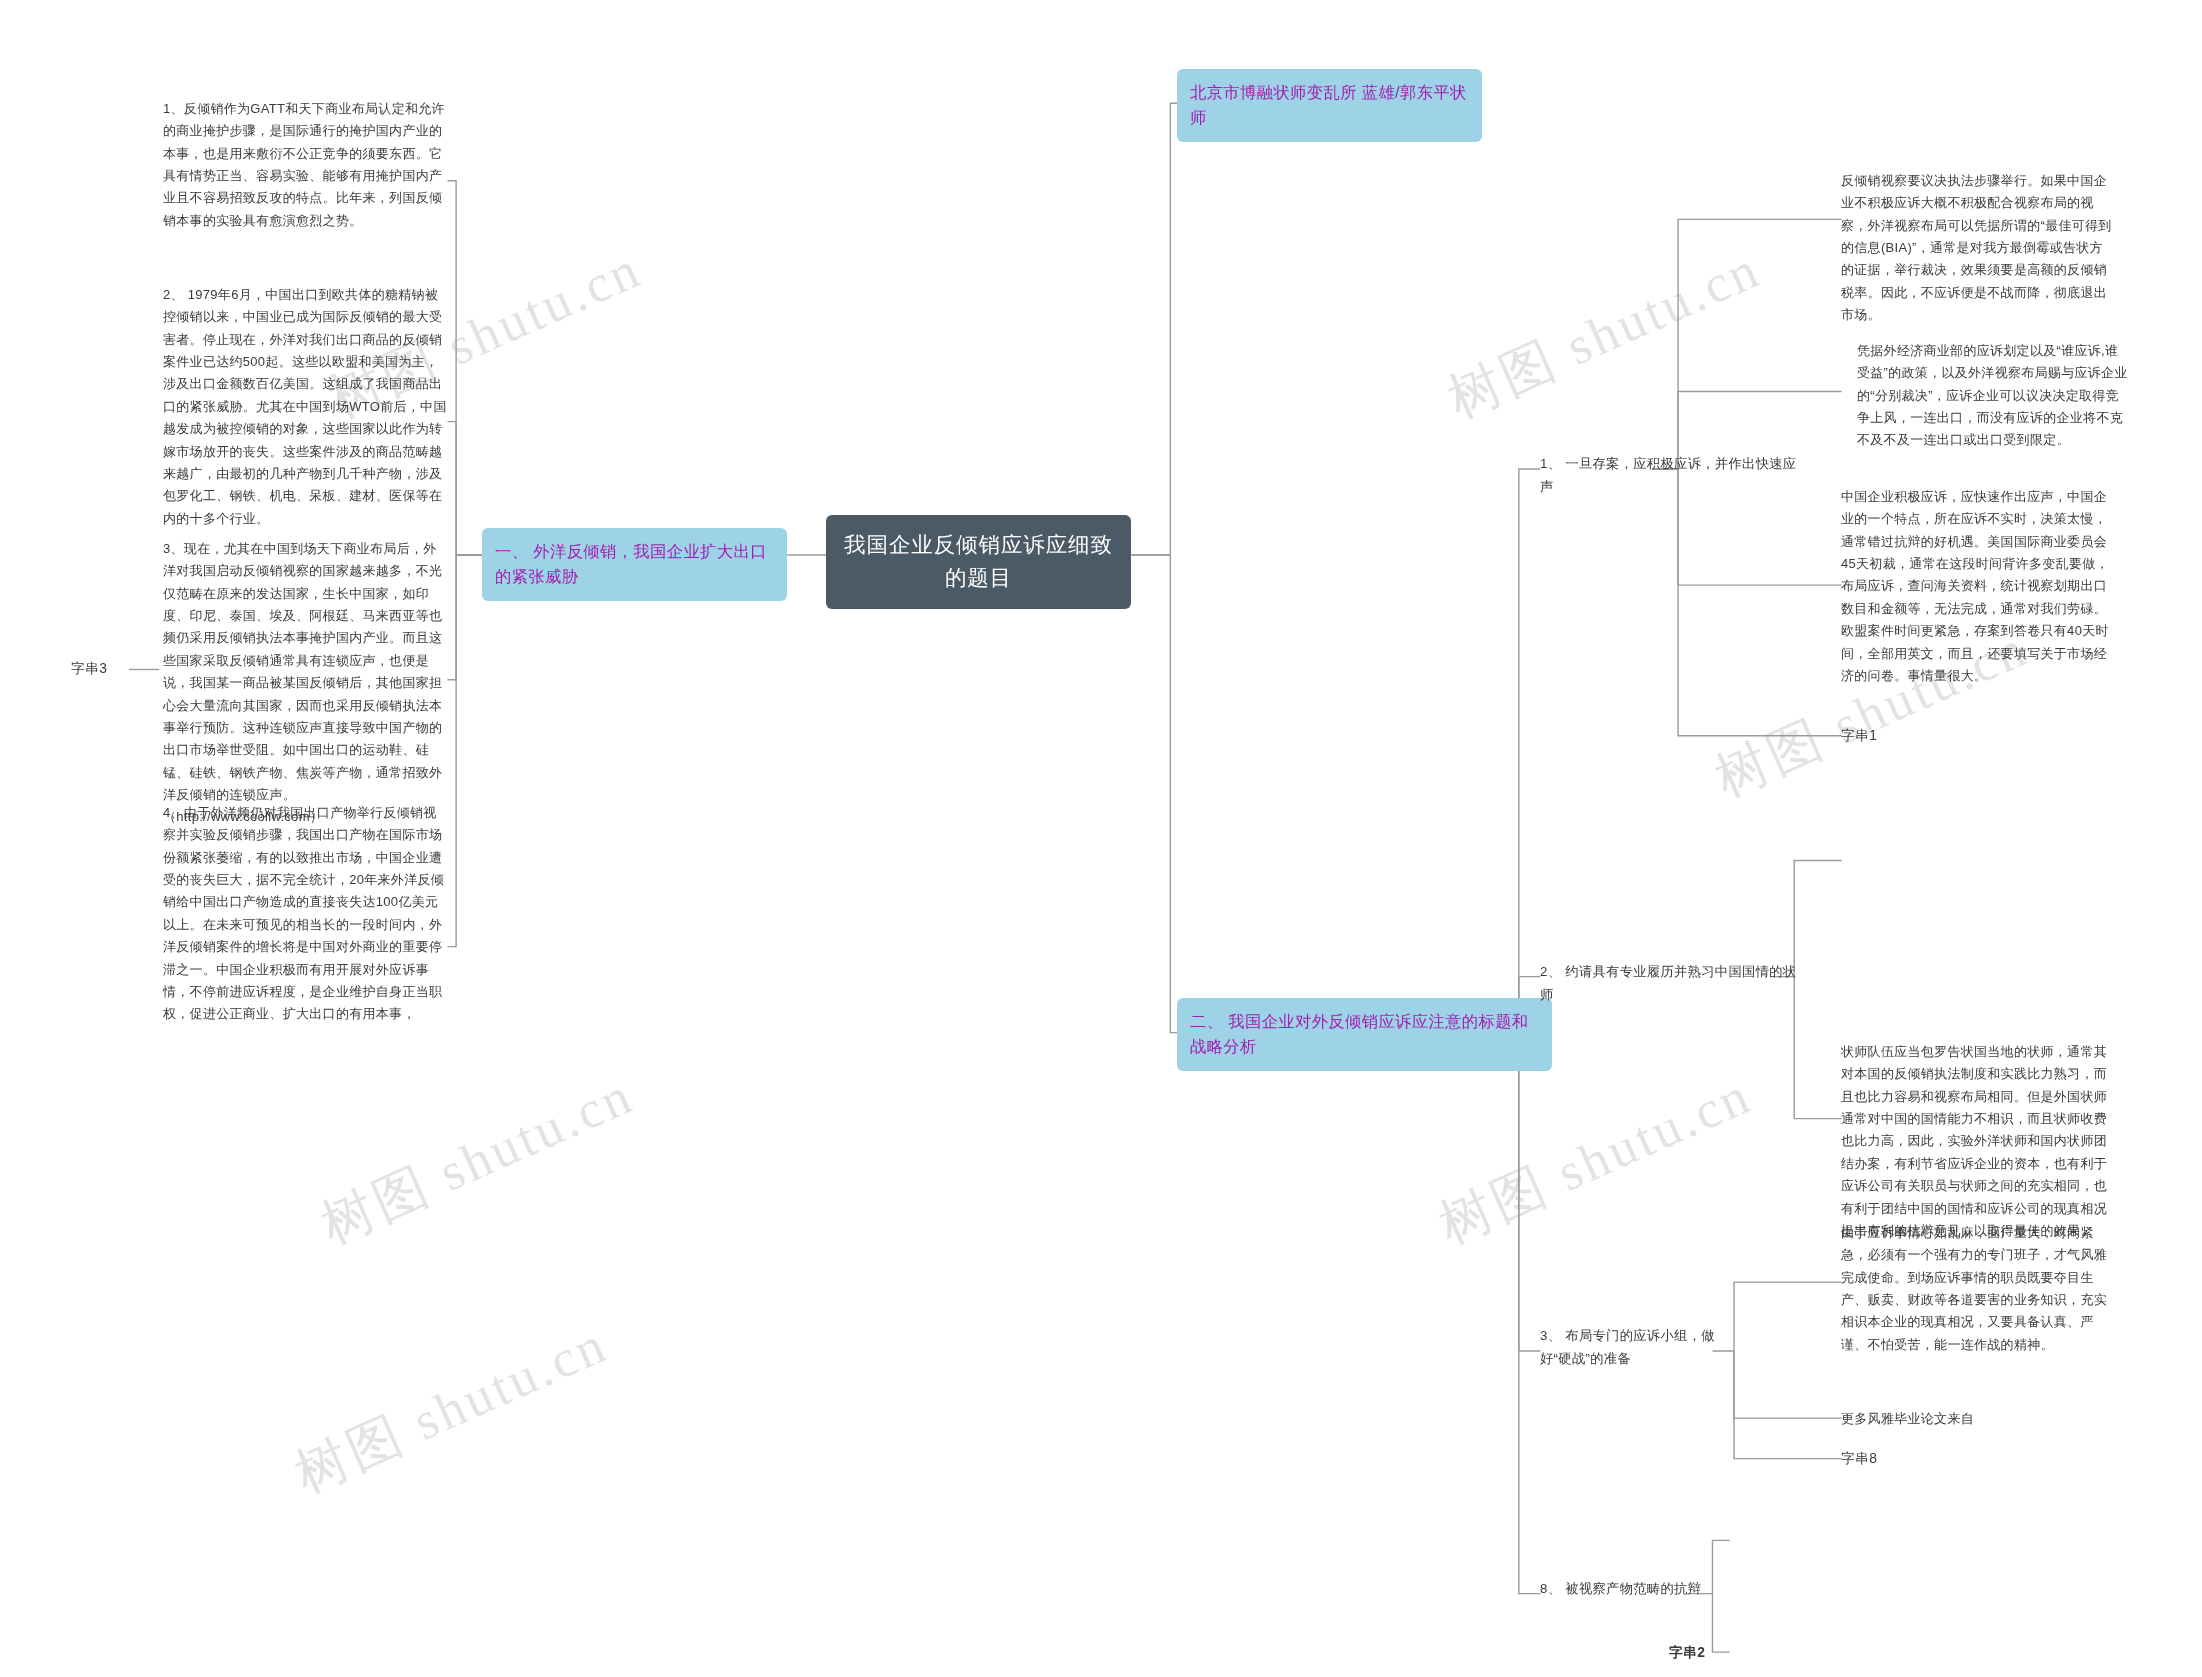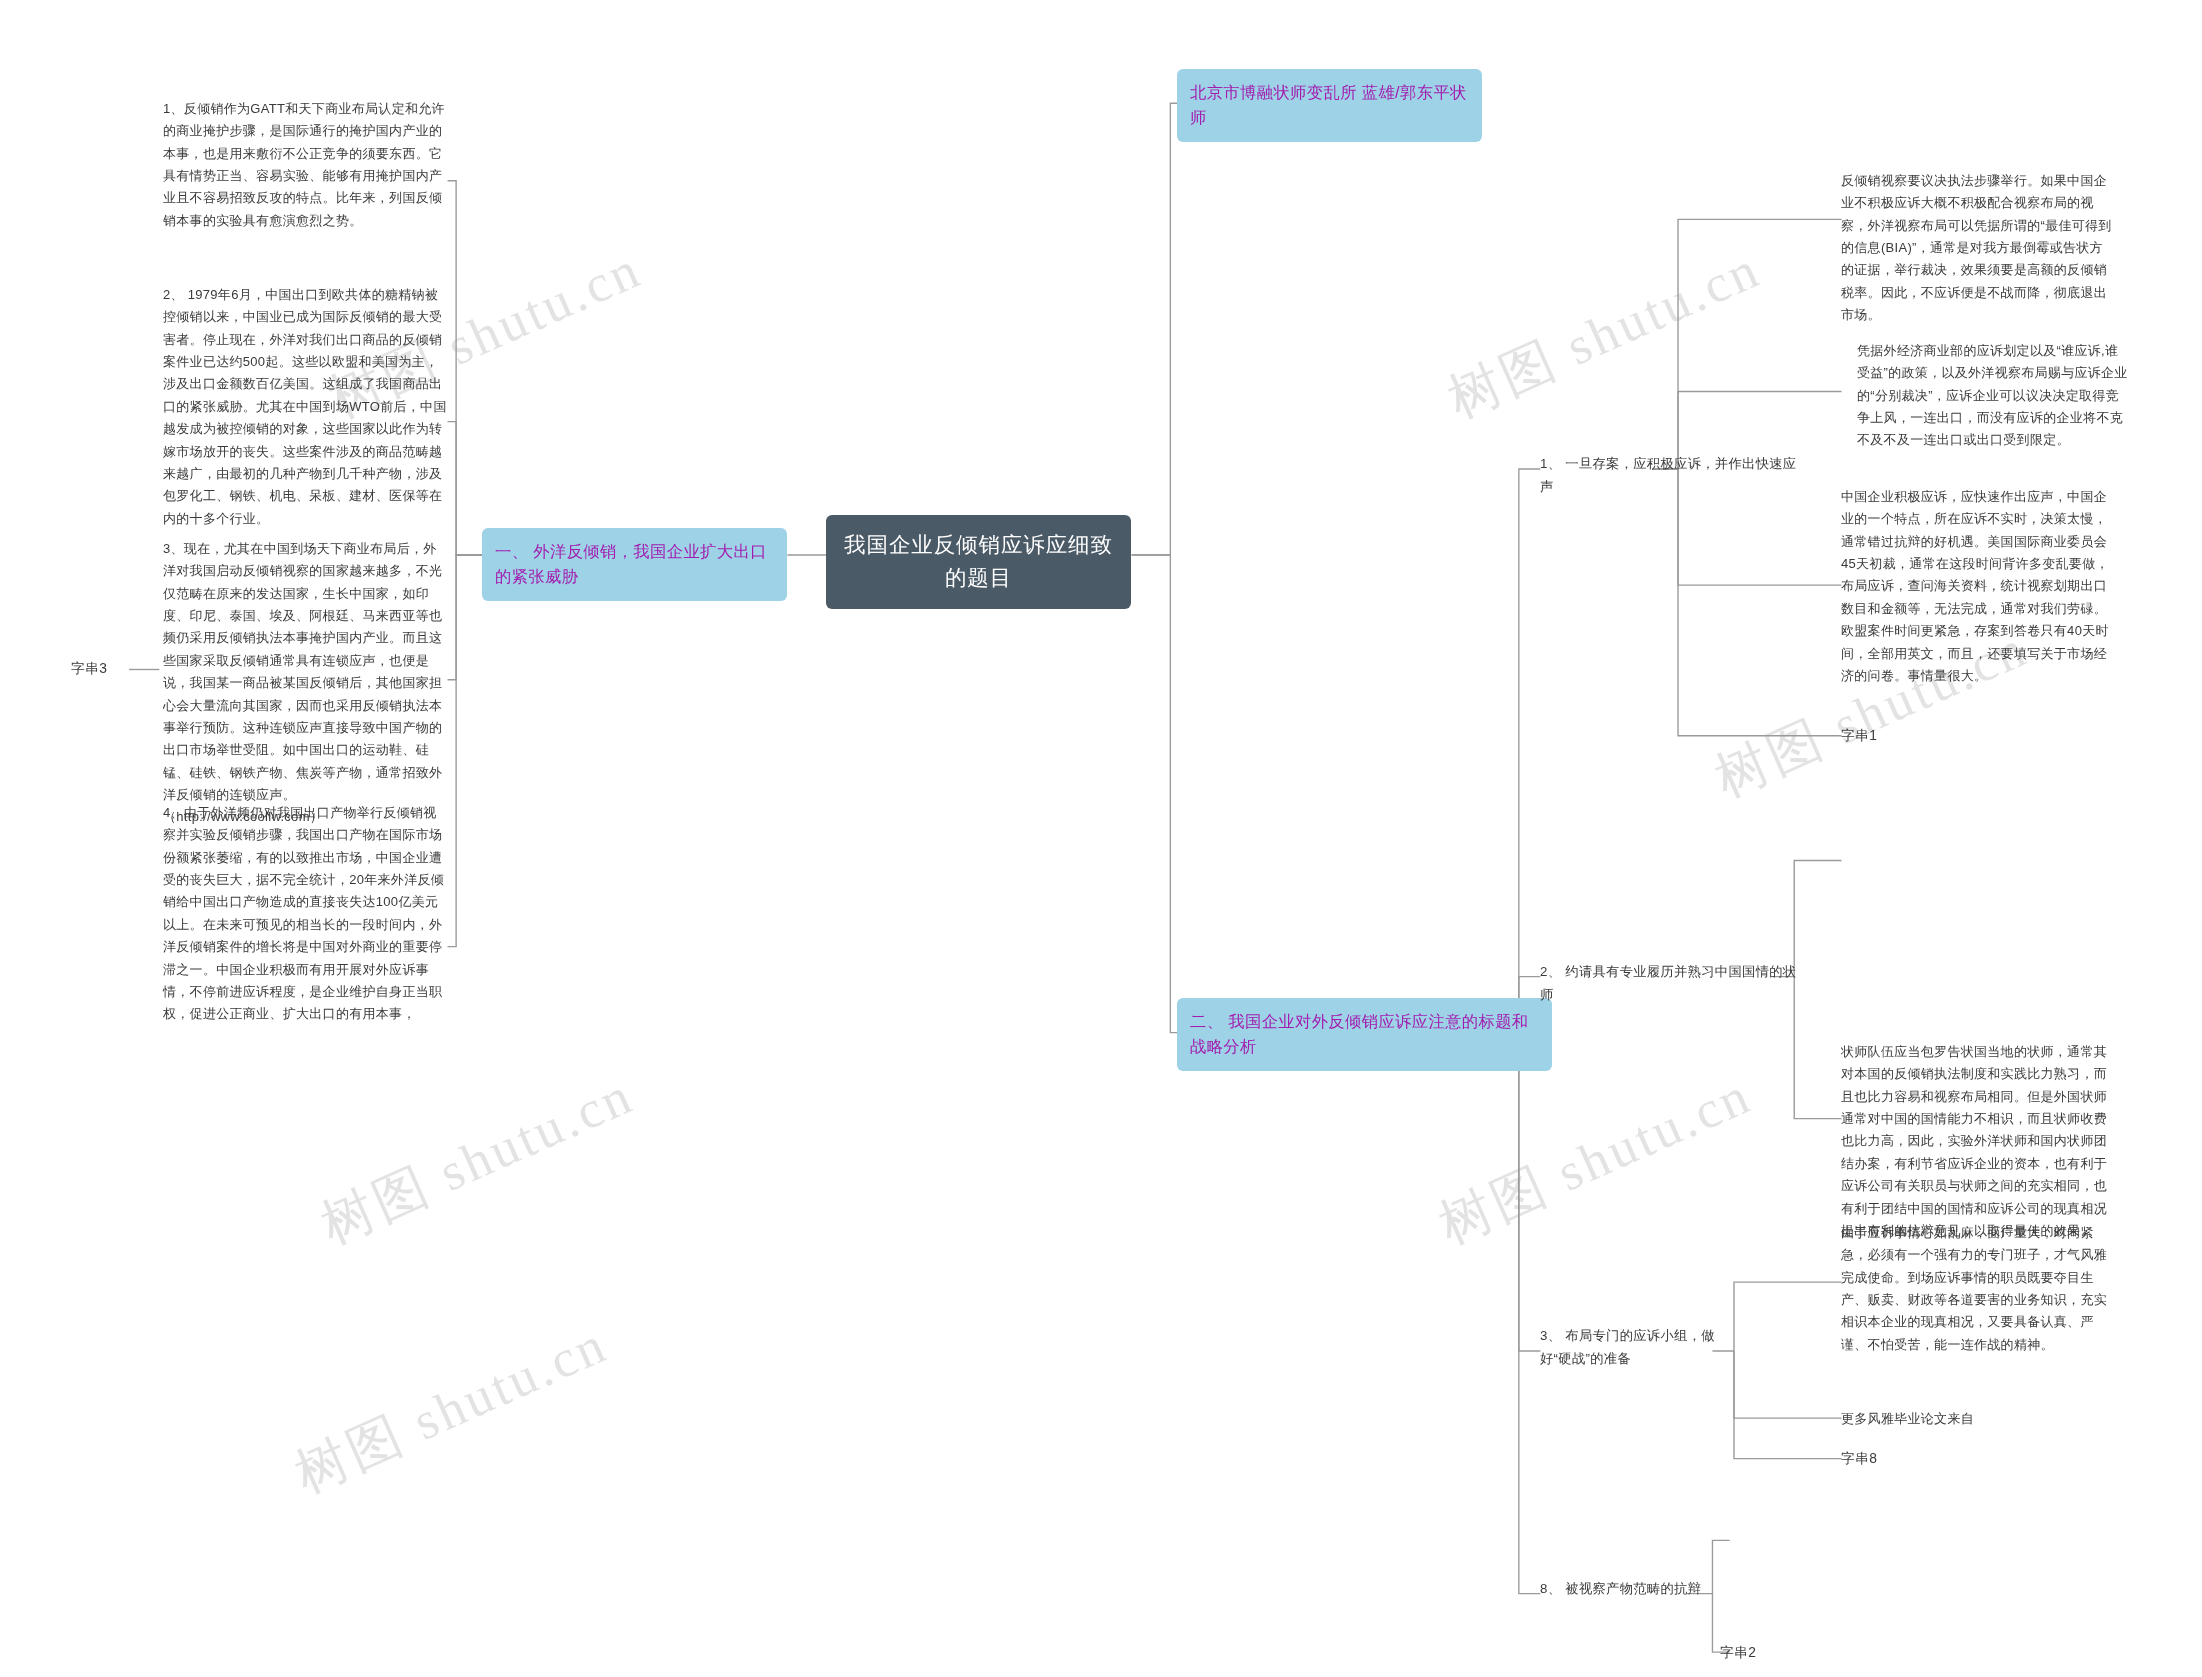--- a/index.html
+++ b/index.html
@@ -152,16 +152,16 @@
   <div class="node node-text" style="left:1841px; top:340px; width:274px;margin-left:16px;">凭据外经济商业部的应诉划定以及“谁应诉,谁受益”的政策，以及外洋视察布局赐与应诉企业的“分别裁决”，应诉企业可以议决决定取得竞争上风，一连出口，而没有应诉的企业将不克不及不及一连出口或出口受到限定。</div>
   <div class="node node-text" style="left:1841px; top:486px; width:274px;">中国企业积极应诉，应快速作出应声，中国企业的一个特点，所在应诉不实时，决策太慢，通常错过抗辩的好机遇。美国国际商业委员会45天初裁，通常在这段时间背许多变乱要做，布局应诉，查问海关资料，统计视察划期出口数目和金额等，无法完成，通常对我们劳碌。欧盟案件时间更紧急，存案到答卷只有40天时间，全部用英文，而且，还要填写关于市场经济的问卷。事情量很大。</div>
   <div class="node node-label" style="left:1841px; top:725px; width:172px;">字串1</div>
 
   <div class="node node-text" style="left:1841px; top:1041px; width:274px;">状师队伍应当包罗告状国当地的状师，通常其对本国的反倾销执法制度和实践比力熟习，而且也比力容易和视察布局相同。但是外国状师通常对中国的国情能力不相识，而且状师收费也比力高，因此，实验外洋状师和国内状师团结办案，有利节省应诉企业的资本，也有利于应诉公司有关职员与状师之间的充实相同，也有利于团结中国的国情和应诉公司的现真相况提出有利的抗辩意见，以取得最佳的效果。</div>
 
   <div class="node node-text" style="left:1841px; top:1222px; width:274px;">由于应诉事情心如乱麻，面广量大，时间紧急，必须有一个强有力的专门班子，才气风雅完成使命。到场应诉事情的职员既要夺目生产、贩卖、财政等各道要害的业务知识，充实相识本企业的现真相况，又要具备认真、严谨、不怕受苦，能一连作战的精神。</div>
   <div class="node node-text" style="left:1841px; top:1408px; width:274px;">更多风雅毕业论文来自</div>
   <div class="node node-label" style="left:1841px; top:1448px; width:172px;">字串8</div>
 
-  <div class="node node-label" style="left:1720px; top:1642px; width:172px;">字串2</div>
+  <div class="node node-label" style="left:1669px; top:1642px; width:172px;font-weight:bold;">字串2</div>
 
 </div>
 
 
 </body></html>

